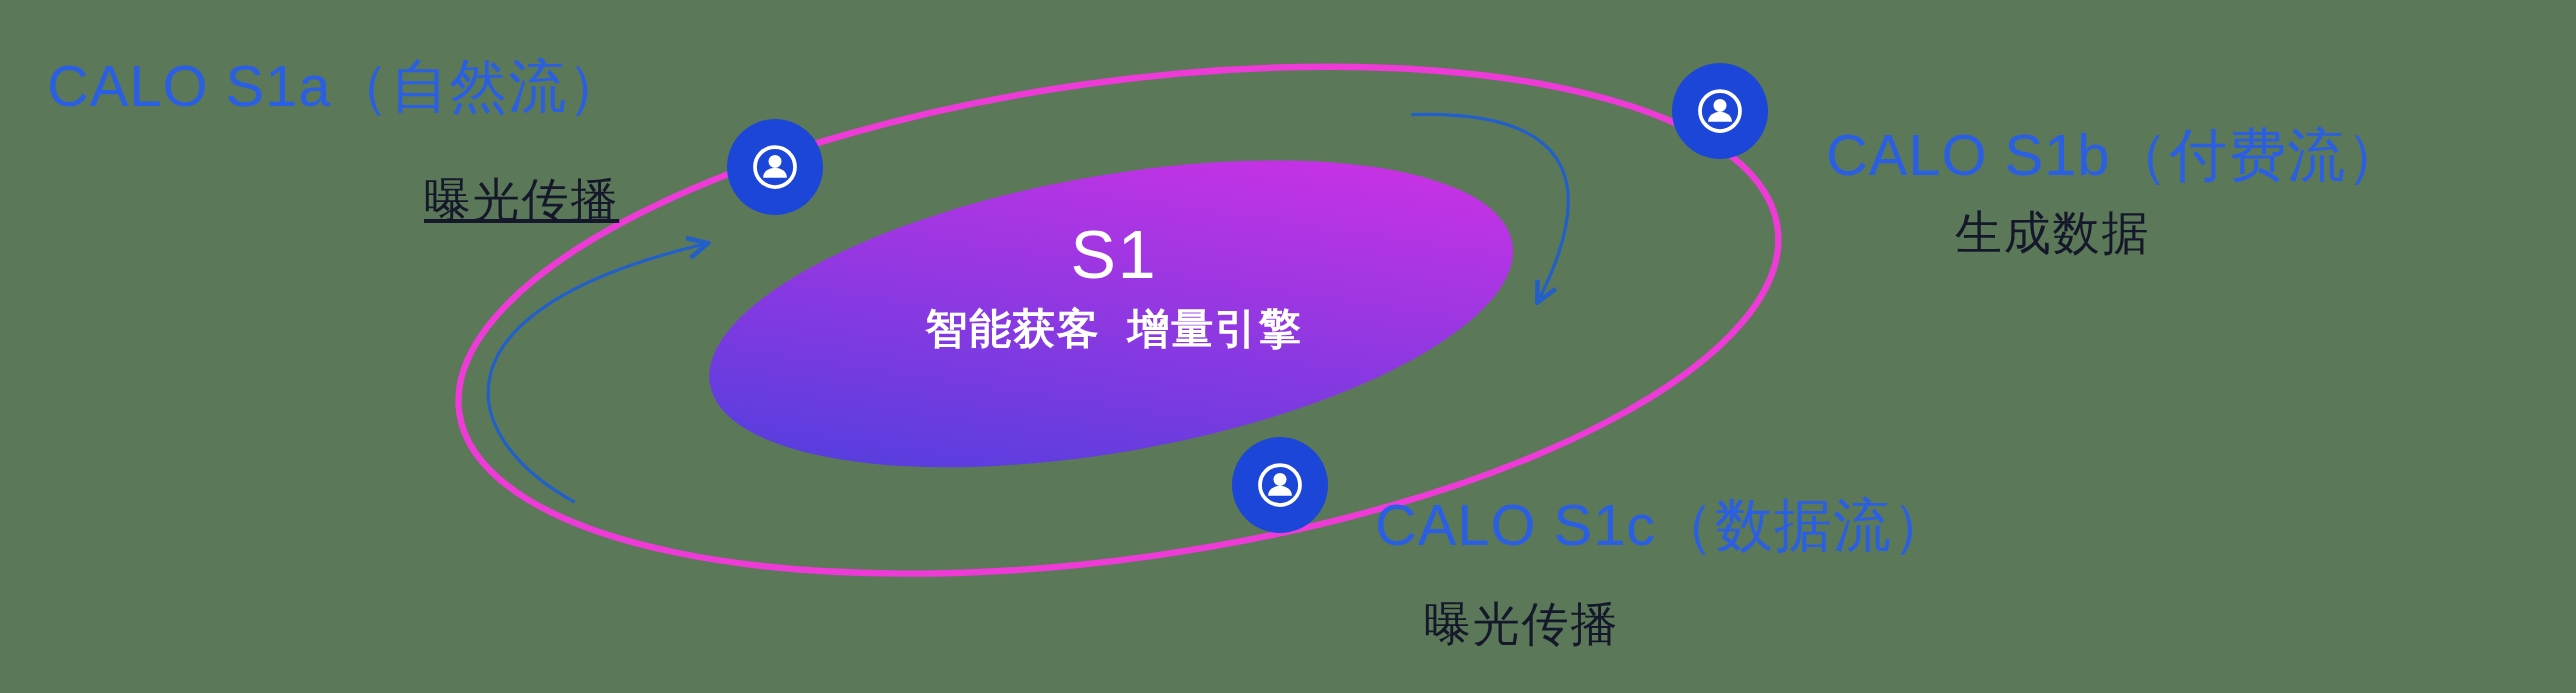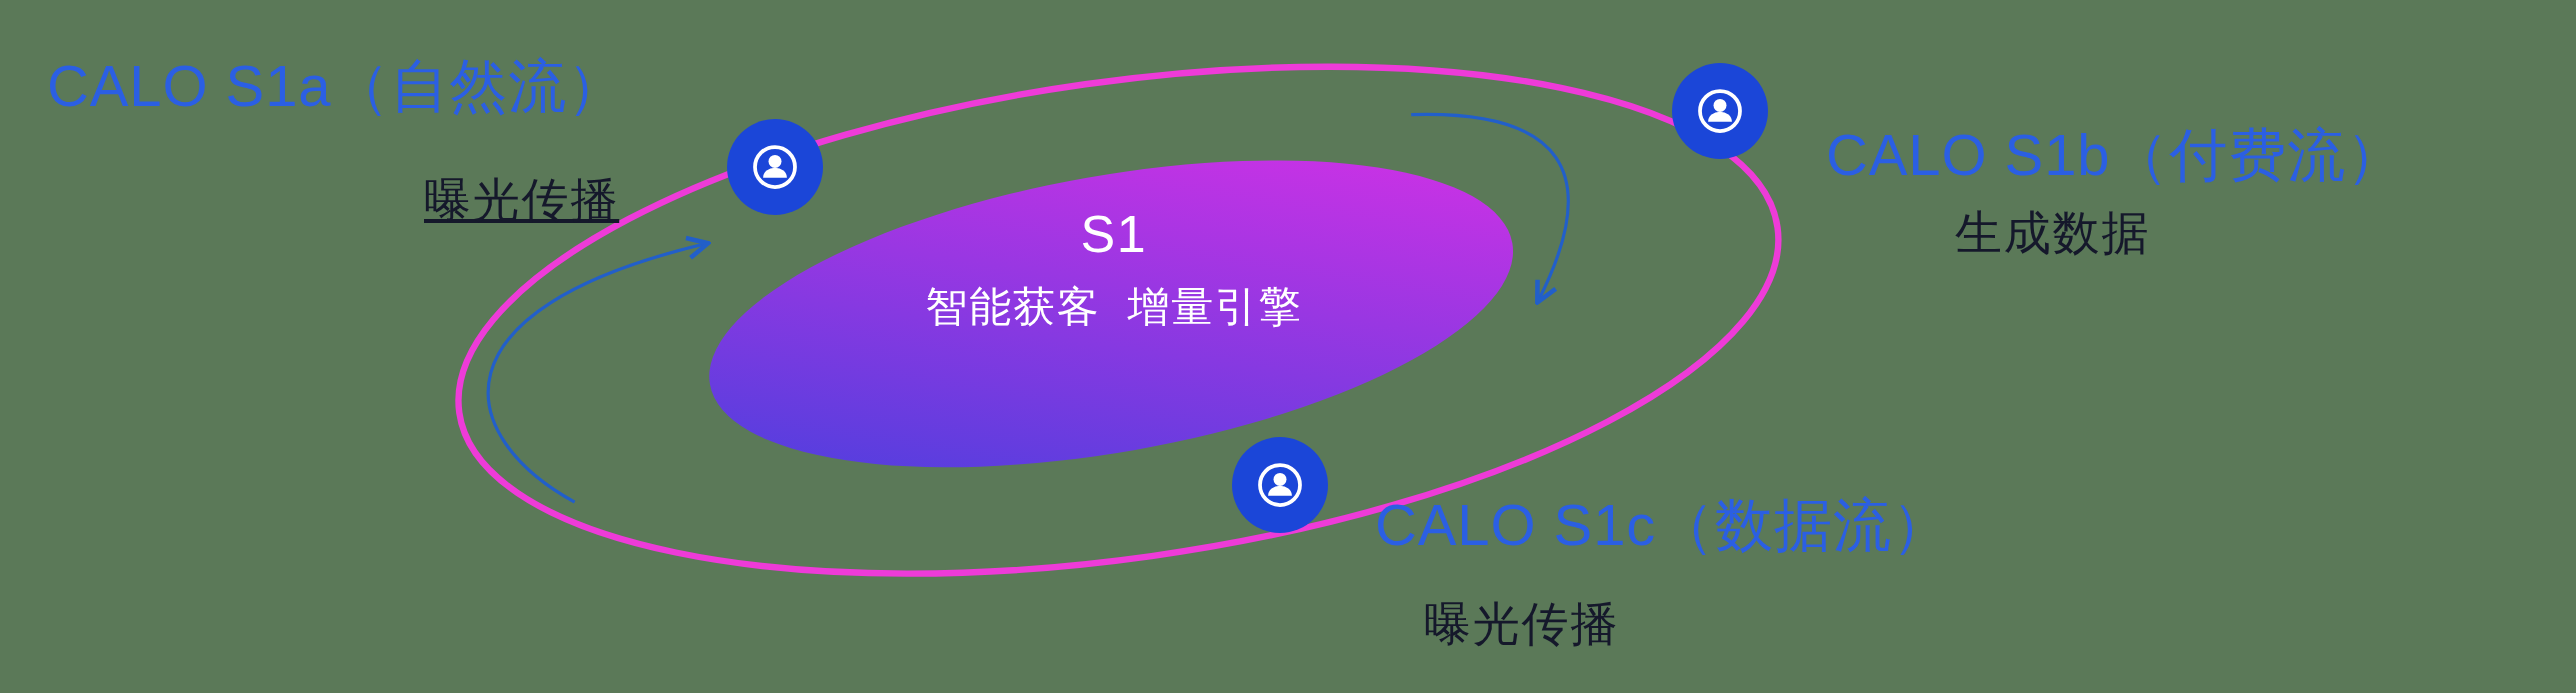--- a/index.html
+++ b/index.html
@@ -40,28 +40,29 @@
     stroke-width: 1.8;
   }
   .core-text {
     position: absolute;
     left: 882px; top: 204px;
     width: 464px;
     text-align: center;
     color: #ffffff;
   }
   .core-title {
-    font-size: 52px;
+    font-size: 68px;
     font-weight: 500;
     letter-spacing: 1.8px;
+    margin-top: 11px;
   }
   .core-subtitle {
-    margin-top: 15px;
+    margin-top: 8px;
     font-size: 42px;
-    font-weight: 400;
+    font-weight: 700;
     letter-spacing: 1.8px;
     white-space: pre;
   }
   .node {
     position: absolute;
     width: 96px; height: 96px;
     border-radius: 50%;
     background: var(--node, #1b46d8);
     display: flex;
     align-items: center;

